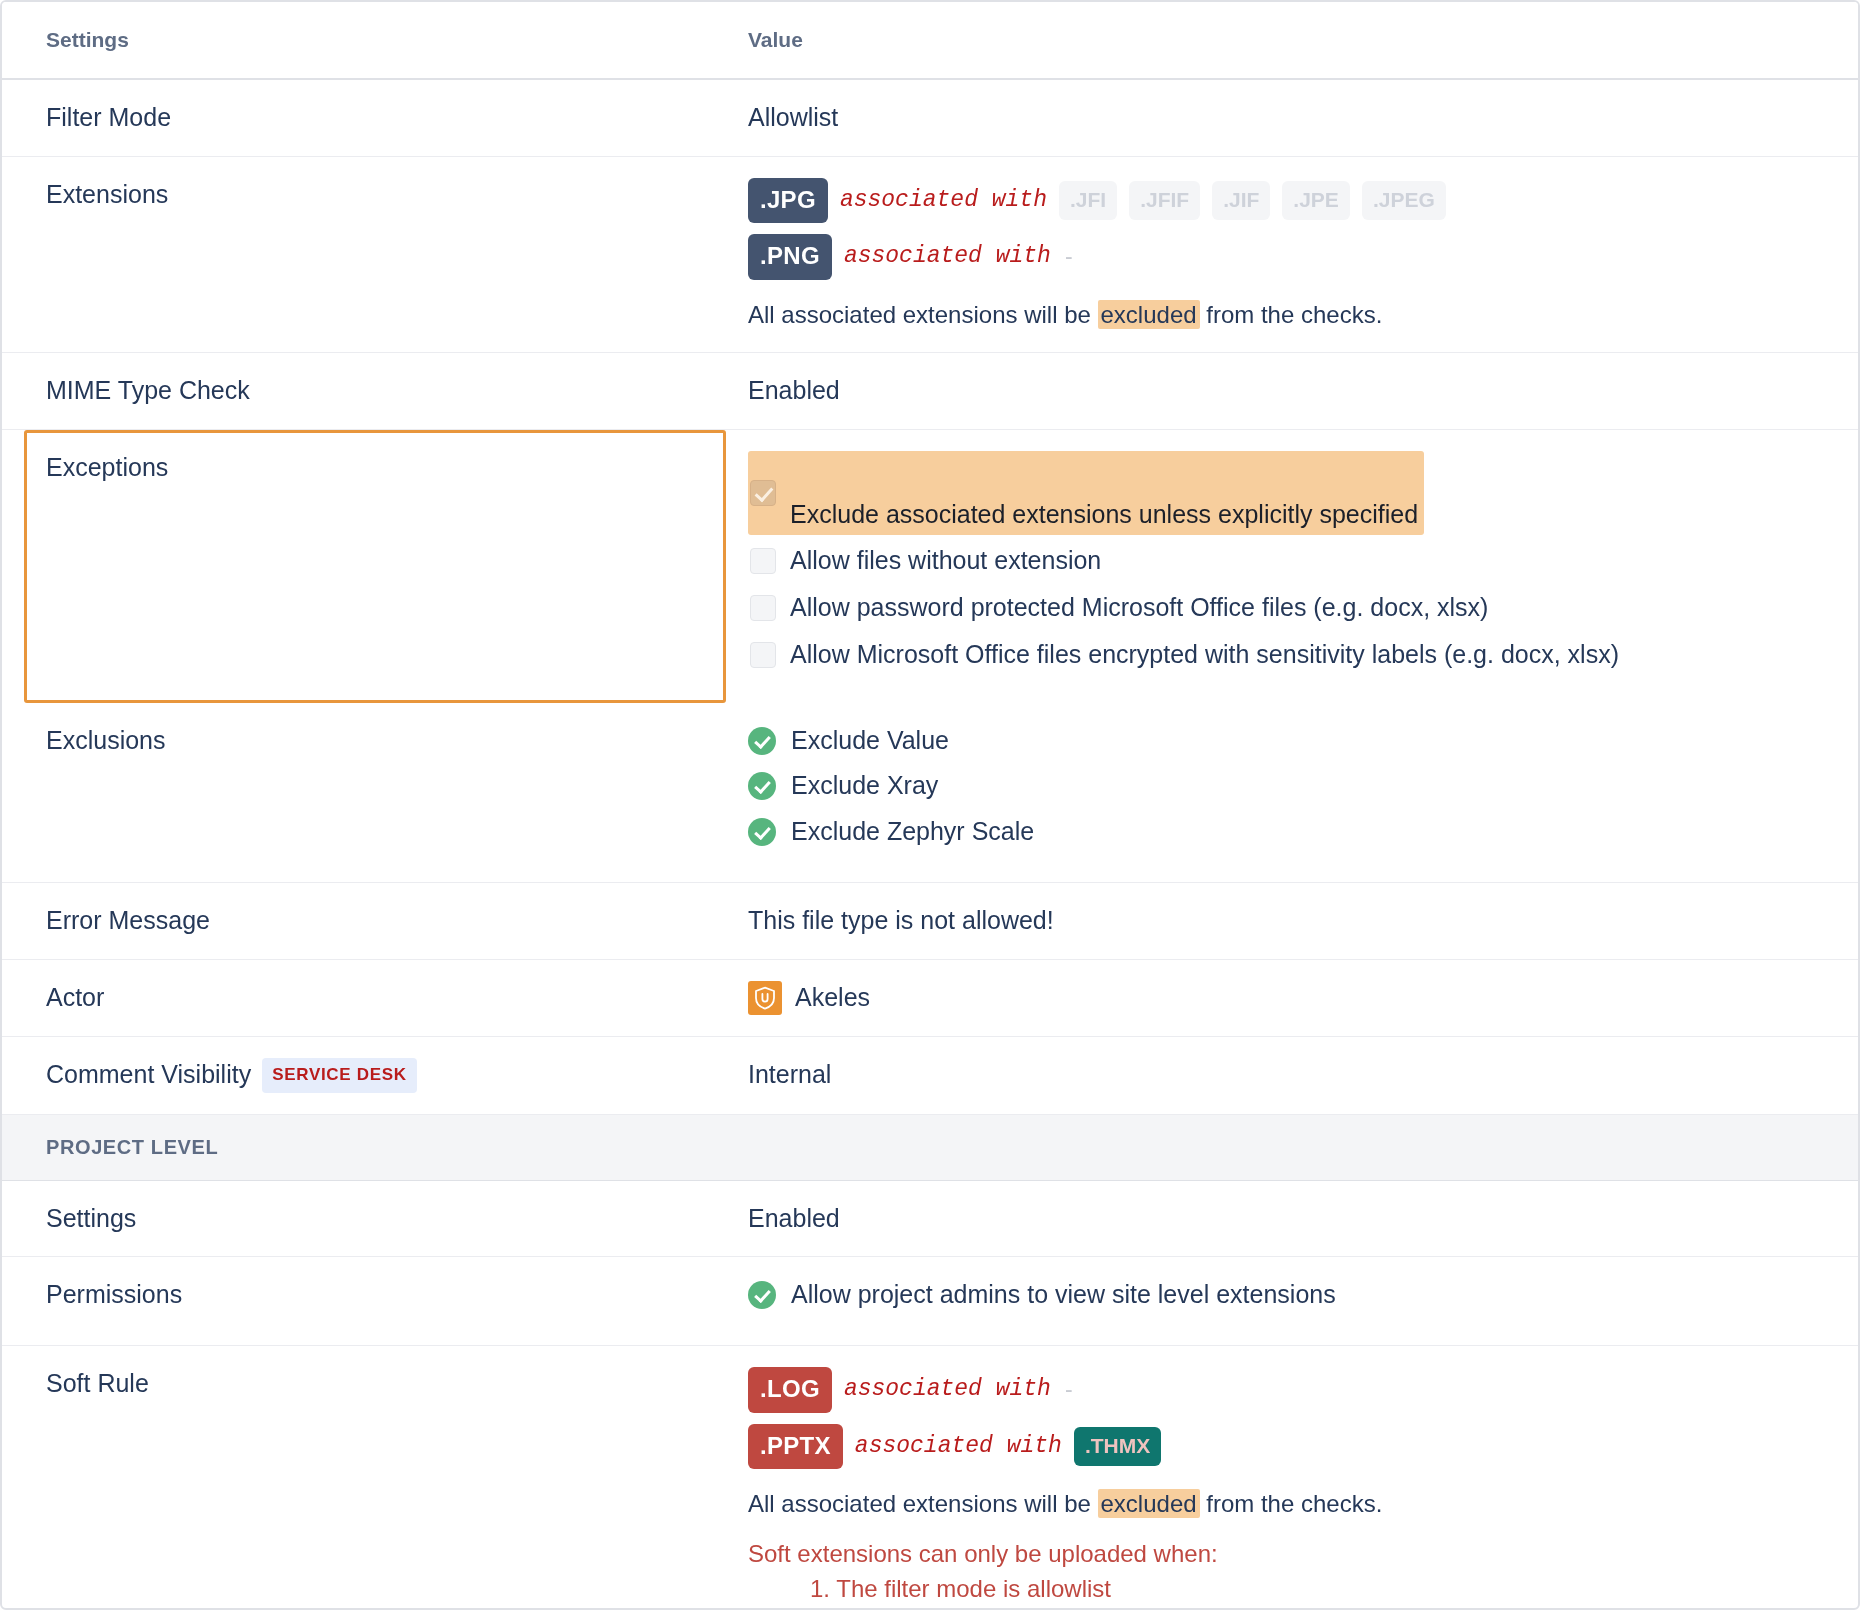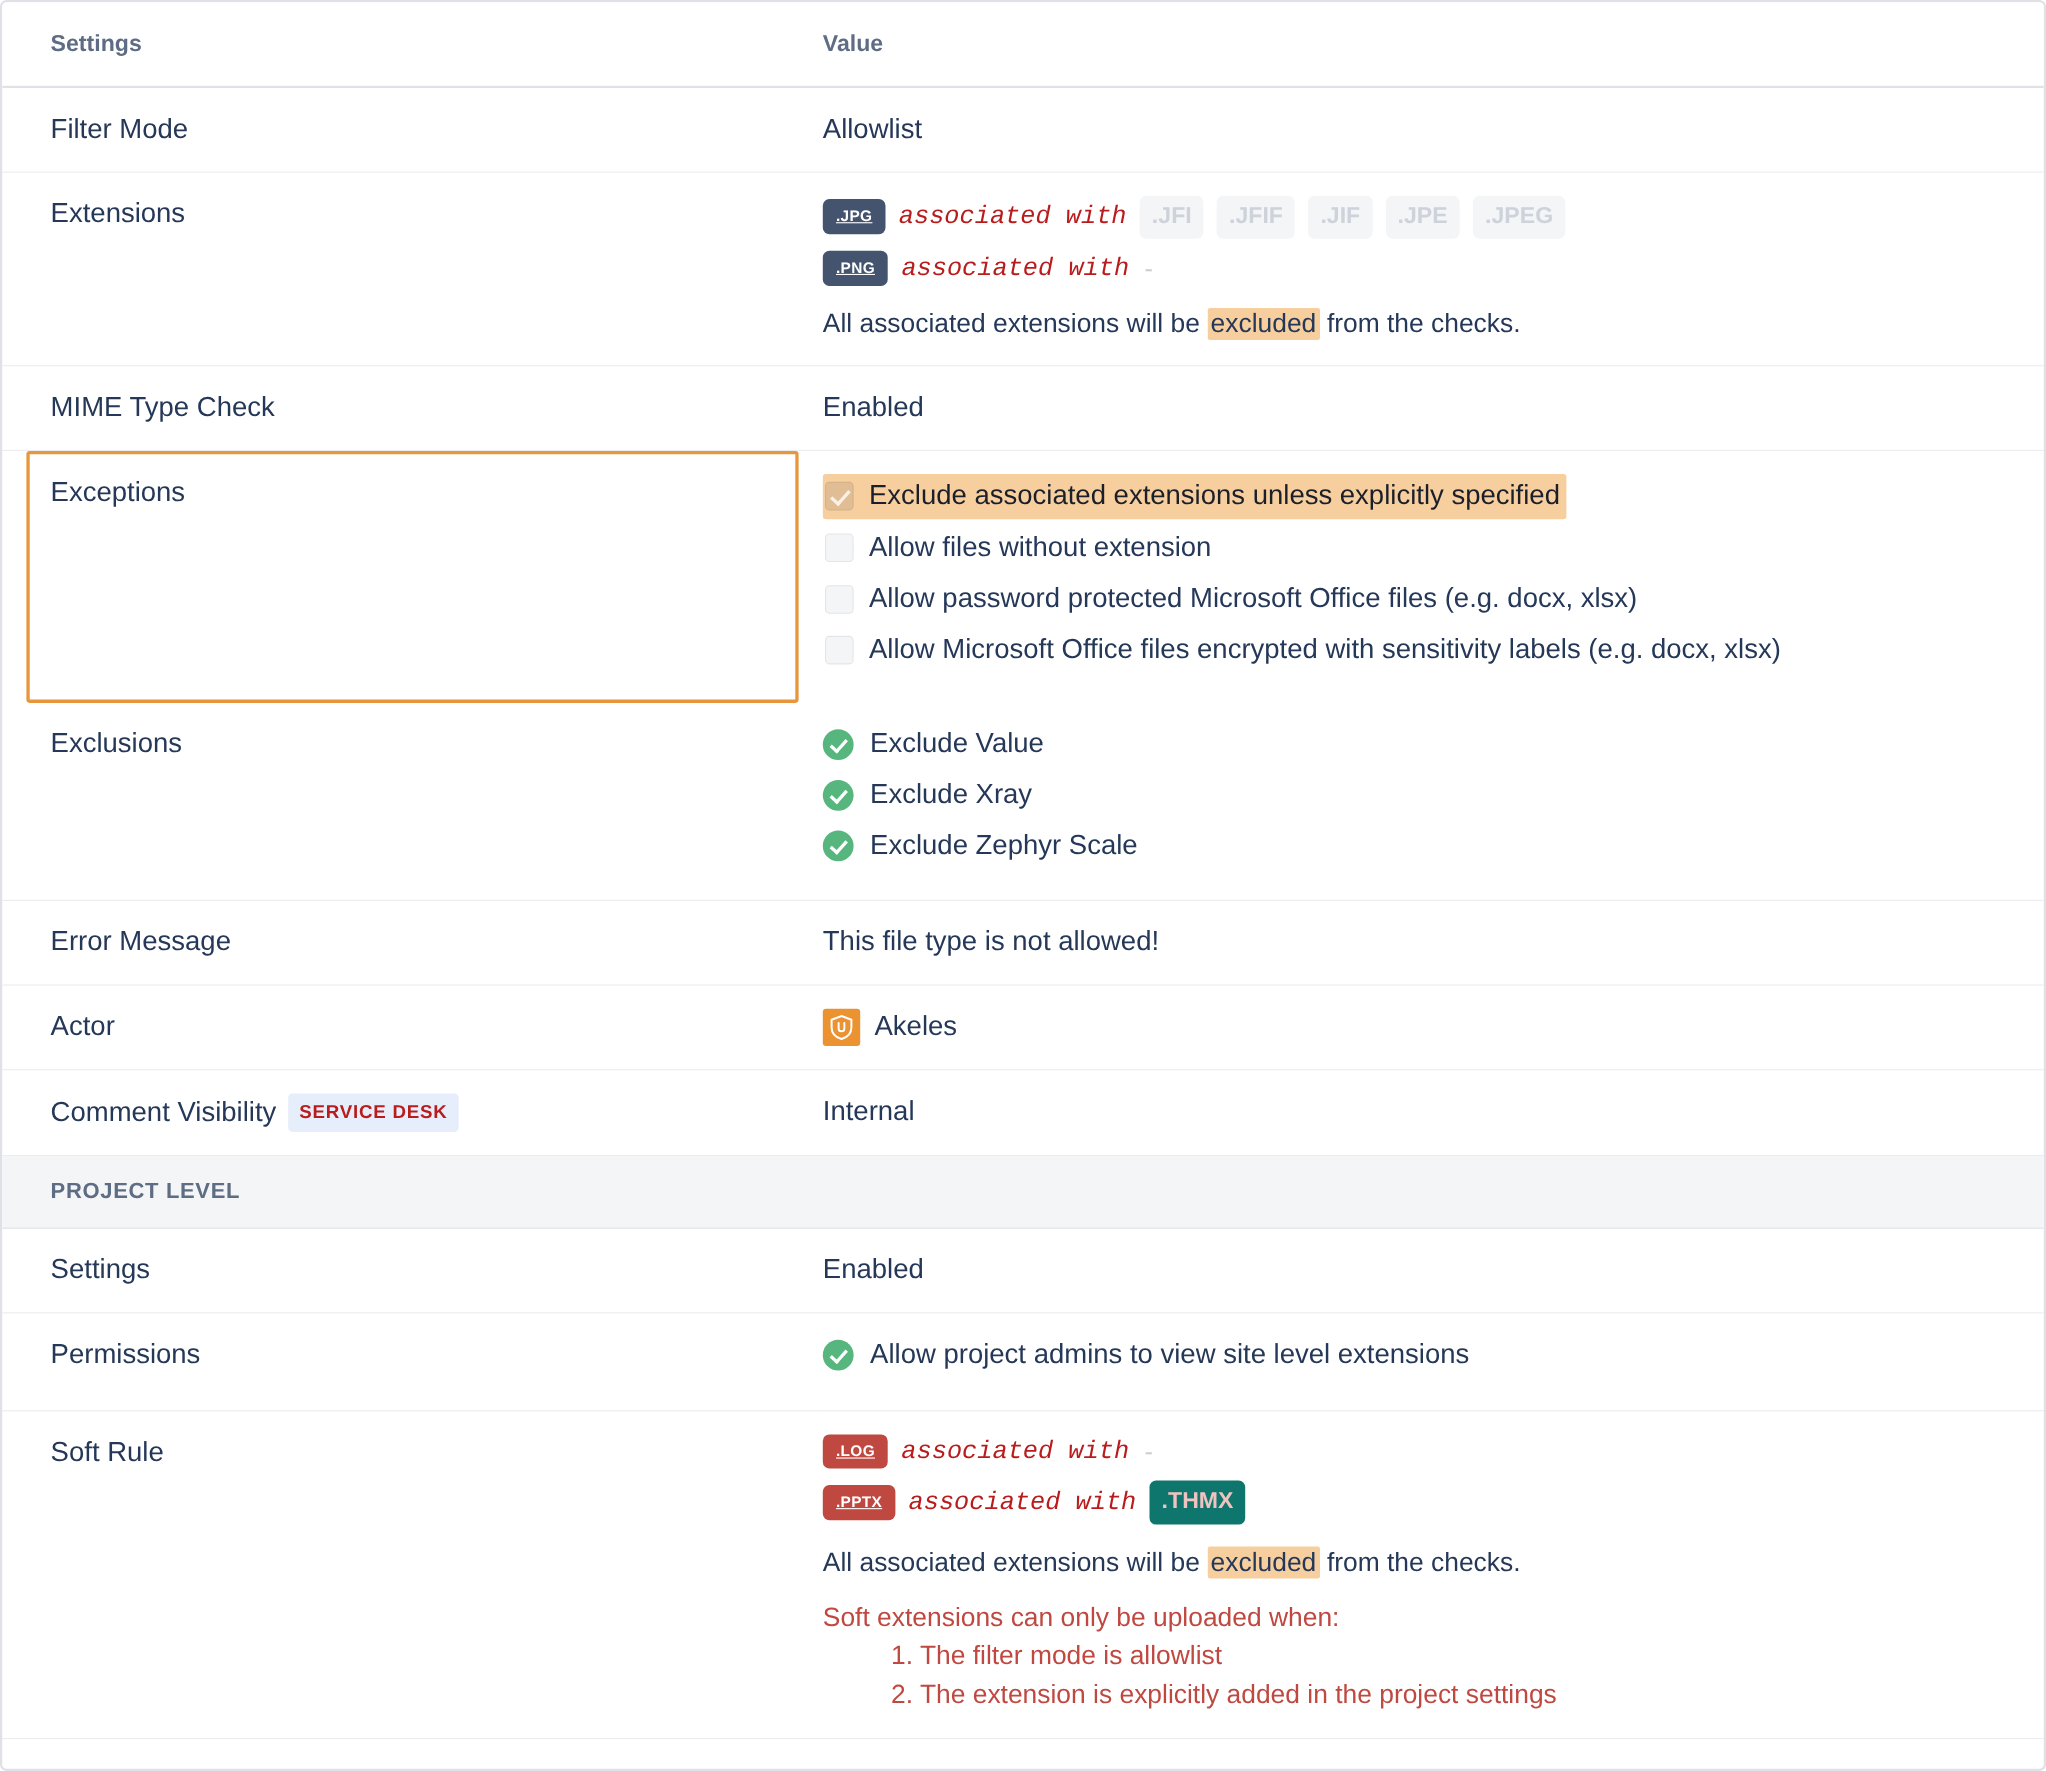--- a/index.html
+++ b/index.html
@@ -78,28 +78,27 @@
   
   .chip-line {
     display: flex;
     align-items: center;
     gap: 12px;
     margin-bottom: 11px;
     flex-wrap: wrap;
   }
   .chip {
     display: inline-block;
-    font-size: 14px;
+    font-size: 24px;
     font-weight: bold;
     color: #ffffff;
     background: #44546f;
     border-radius: 6px;
     padding: 6px 12px 7px;
     letter-spacing: 0.3px;
-    text-decoration: underline;
   }
   .chip.soft { background: #bf4840; }
   .assoc {
     font-size: 23px;
     font-style: italic;
     color: #b91c1c;
     font-family: Liberation Mono, monospace;
   }
   .sub-chip {
     display: inline-block;
@@ -151,21 +150,21 @@
   .cb.on:after {
     content: "";
     position: absolute;
     left: 8px; top: 3px;
     width: 7px; height: 14px;
     border: solid #fbf0e2;
     border-width: 0 3px 3px 0;
     transform: rotate(42deg);
   }
   .cb-label { font-size: 25px; color: #253858; white-space: nowrap; }
-  .cb-row.checked .cb-label { color: #1b1f29; }
+  .cb-row.checked .cb-label { color: #1b1f29; margin-top: 44px; }
 
   
   .gc-row {
     display: flex;
     align-items: center;
     gap: 15px;
     margin-bottom: 12px;
   }
   .gc {
     width: 28px; height: 28px;

